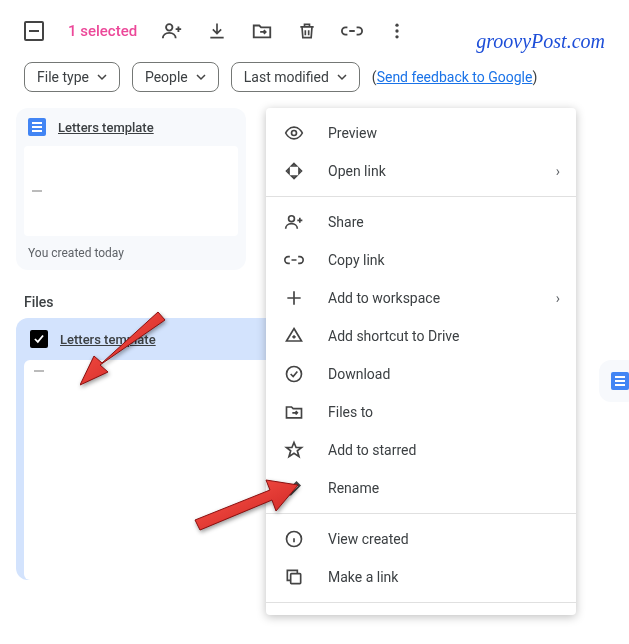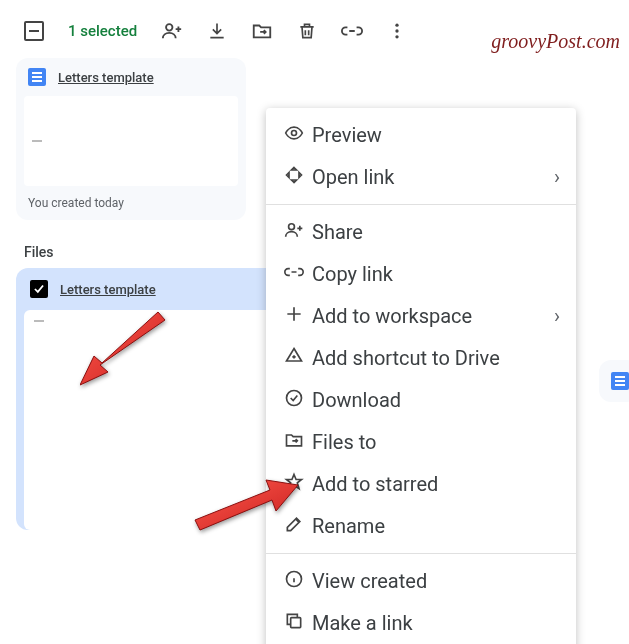--- a/index.html
+++ b/index.html
@@ -1,43 +1,43 @@
 <!DOCTYPE html>
 <html><head>
   <meta charset="utf-8">
   <style>
     * { margin: 0; padding: 0; box-sizing: border-box; font-family: 'Google Sans', Roboto, Arial, sans-serif; }
     body { width: 629px; height: 644px; background: #fff; overflow: hidden; position: relative; }
     .container { padding: 12px 16px; }
     .toolbar { display: flex; align-items: center; gap: 24px; padding: 8px 8px 16px; }
     .checkbox-indeterminate { width: 20px; height: 20px; border: 2px solid #444; border-radius: 2px; display: flex; align-items: center; justify-content: center; }
     .checkbox-indeterminate::after { content: ""; width: 10px; height: 2px; background: #444; }
-    .selection-count { font-size: 15px; color: #15803d; font-weight: 500; }
+    .selection-count { font-size: 15px; color: #ec4899; font-weight: 500; }
     .toolbar-icon { color: #444; display: flex; align-items: center; cursor: pointer; }
-    .watermark { position: absolute; right: 9px; top: 30px; font-family: Georgia, serif; font-style: italic; font-size: 20px; color: #7f1d1d; }
+    .watermark { position: absolute; right: 24px; top: 30px; font-family: Georgia, serif; font-style: italic; font-size: 20px; color: #1d4ed8; }
     .filters { display: flex; gap: 12px; align-items: center; padding: 4px 8px 16px; }
     .filter-chip { display: flex; align-items: center; gap: 8px; border: 1px solid #747775; border-radius: 8px; padding: 6px 12px; font-size: 14px; color: #3c4043; cursor: pointer; }
     .feedback-link { color: #1a73e8; text-decoration: underline; font-size: 14px; }
     .card { background: #f7f9fc; border-radius: 12px; padding: 0; margin-bottom: 16px; width: 230px; overflow: hidden; }
     .card-header { display: flex; align-items: center; gap: 12px; padding: 10px 12px; }
     .docs-icon { width: 18px; height: 18px; background: #4285f4; border-radius: 2px; position: relative; }
     .docs-icon::after { content: ""; position: absolute; left: 4px; top: 4px; right: 4px; height: 2px; background: #fff; box-shadow: 0 4px 0 #fff, 0 8px 0 #fff; }
     .card-title { font-size: 13px; color: #3c4043; font-weight: 500; text-decoration: underline; }
     .card-preview { background: #fff; height: 90px; margin: 0 8px; border-radius: 4px; padding: 8px; display:flex; align-items:center;}
     .card-preview-inner { width: 10px; height: 2px; background: #bbb; }
     .card-footer { padding: 10px 12px; font-size: 12px; color: #5f6368; }
     .section-heading { font-size: 14px; font-weight: 500; color: #3c4043; padding: 8px; }
     .card-selected { background: #d3e3fd; width: 550px; border-radius: 12px; overflow: hidden; }
     .card-selected-header { display: flex; align-items: center; gap: 12px; padding: 12px 14px; }
     .checkbox-checked { width: 18px; height: 18px; background: #000; border-radius: 2px; display:flex; align-items:center; justify-content:center; }
     .checkbox-checked svg { stroke: #fff; }
     .card-selected-preview { background: #fff; margin: 0 8px; height: 220px; border-radius: 6px; padding: 10px; }
     .side-card { position: absolute; right: -10px; top: 360px; }
     .context-menu { position: absolute; left: 266px; top: 108px; width: 310px; background: #fff; border-radius: 4px; box-shadow: 0 2px 10px rgba(0,0,0,0.25); padding: 6px 0; z-index: 10; }
-    .menu-item { display: flex; gap: 8px; padding: 9px 18px; font-size: 20px; color: #3c4043; cursor: pointer; position: relative; }
+    .menu-item { display: flex; align-items: center; gap: 24px; padding: 9px 18px; font-size: 14px; color: #3c4043; cursor: pointer; position: relative; }
     .menu-icon { width: 20px; height: 20px; display:flex; align-items:center; justify-content:center; color: #444; }
     .menu-divider { height: 1px; background: #e0e0e0; margin: 6px 0; }
     .menu-chevron { position: absolute; right: 16px; color: #5f6368; }
     .arrow { position: absolute; z-index: 20; }
     .arrow svg { filter: drop-shadow(1px 2px 2px rgba(0,0,0,0.4)); }
     .parens { color: #3c4043; font-size: 14px; }
   </style>
 </head>
 <body>
 
@@ -75,20 +75,41 @@
       </div>
     <div class="toolbar-icon">
         <svg width="20" height="20" viewBox="0 0 24 24" fill="currentColor">
           <circle cx="12" cy="5" r="2"></circle>
           <circle cx="12" cy="12" r="2"></circle>
           <circle cx="12" cy="19" r="2"></circle>
         </svg>
       </div>
   </div>
 
+  <div class="filters">
+    <div class="filter-chip">
+        <span>File type</span>
+        <svg width="10" height="10" viewBox="0 0 10 10">
+          <path d="M1 3l4 4 4-4" fill="none" stroke="#444" stroke-width="1.5"></path>
+        </svg>
+      </div>
+    <div class="filter-chip">
+        <span>People</span>
+        <svg width="10" height="10" viewBox="0 0 10 10">
+          <path d="M1 3l4 4 4-4" fill="none" stroke="#444" stroke-width="1.5"></path>
+        </svg>
+      </div>
+    <div class="filter-chip">
+        <span>Last modified</span>
+        <svg width="10" height="10" viewBox="0 0 10 10">
+          <path d="M1 3l4 4 4-4" fill="none" stroke="#444" stroke-width="1.5"></path>
+        </svg>
+      </div>
+    <span class="parens">(<a class="feedback-link">Send feedback to Google</a>)</span>
+  </div>
 
   <div class="card">
     <div class="card-header">
       <div class="docs-icon"></div>
       <div class="card-title">Letters template</div>
     </div>
     <div class="card-preview">
         <div class="card-preview-inner"></div>
       </div>
     <div class="card-footer">You created today</div>

